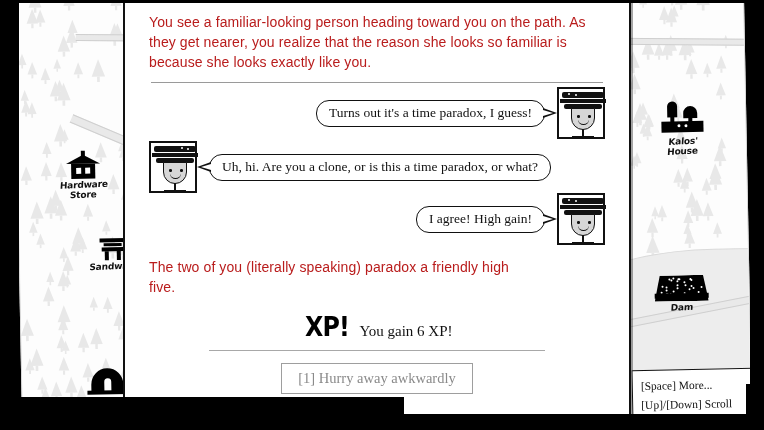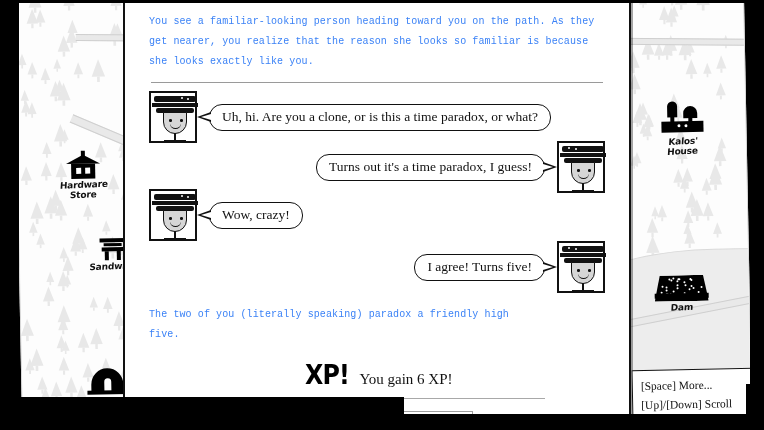--- a/index.html
+++ b/index.html
@@ -163,24 +163,24 @@
     border: 2px solid #111;
     box-shadow: 2px 2px 0 rgba(0,0,0,0.35);
     overflow: hidden;
   }
   #panel-scroll {
     position: relative;
     width: 100%; height: 100%;
     padding: 14px 24px 0 24px;
   }
   .narration {
-    font-family: Liberation Mono, monospace;
-    font-size: 10px;
+    font-family: Liberation Sans, sans-serif;
+    font-size: 14px;
     line-height: 20px;
-    color: #3b82f6;
+    color: #b91c1c;
     letter-spacing: 0.1px;
   }
   .divider {
     height: 1px;
     background: #9a9a9a;
     margin: 10px 2px 8px 2px;
   }
 
   
   .conv-row {
@@ -997,88 +997,72 @@
     </div>
   </div>
 
   <div id="dialogue-panel">
     <div id="panel-scroll">
 
       <p class="narration">You see a familiar-looking person heading toward you on the path. As they get nearer, you realize that the reason she looks so familiar is because she looks exactly like you.</p>
 
       <div class="divider"></div>
 
+      <div class="conv-row right" style="margin-top:-4px;">
+        <div class="bubble right-tail">Turns out it's a time paradox, I guess!</div>
+        <div class="avatar">
+          <div class="av-hat-a"></div>
+            <div class="av-hat-b"></div>
+            <div class="av-hat-c"></div>
+          <div class="av-speck" style="left:9px; top:4px;"></div>
+          <div class="av-speck" style="left:16px; top:5px;"></div>
+          <div class="av-head"></div>
+          <div class="av-eye l"></div>
+            <div class="av-eye r"></div>
+          <div class="av-smile"></div>
+            <div class="av-neck"></div>
+            <div class="av-shoulder"></div>
+        </div>
+      </div>
+
       <div class="conv-row">
         <div class="avatar">
           <div class="av-hat-a"></div>
             <div class="av-hat-b"></div>
             <div class="av-hat-c"></div>
           <div class="av-speck" style="left:30px; top:4px;"></div>
           <div class="av-speck" style="left:36px; top:5px;"></div>
           <div class="av-head"></div>
           <div class="av-eye l"></div>
             <div class="av-eye r"></div>
           <div class="av-smile"></div>
             <div class="av-neck"></div>
             <div class="av-shoulder"></div>
         </div>
         <div class="bubble left-tail">Uh, hi. Are you a clone, or is this a time paradox, or what?</div>
       </div>
 
-      <div class="conv-row right" style="margin-top:-4px;">
-        <div class="bubble right-tail">Turns out it's a time paradox, I guess!</div>
+
+      <div class="conv-row right" style="margin-top:-2px;">
+        <div class="bubble right-tail">I agree! High gain!</div>
         <div class="avatar">
           <div class="av-hat-a"></div>
             <div class="av-hat-b"></div>
             <div class="av-hat-c"></div>
           <div class="av-speck" style="left:9px; top:4px;"></div>
           <div class="av-speck" style="left:16px; top:5px;"></div>
           <div class="av-head"></div>
           <div class="av-eye l"></div>
             <div class="av-eye r"></div>
           <div class="av-smile"></div>
             <div class="av-neck"></div>
             <div class="av-shoulder"></div>
         </div>
       </div>
 
-      <div class="conv-row" style="margin-top:-6px;">
-        <div class="avatar">
-          <div class="av-hat-a"></div>
-            <div class="av-hat-b"></div>
-            <div class="av-hat-c"></div>
-          <div class="av-speck" style="left:30px; top:4px;"></div>
-          <div class="av-speck" style="left:36px; top:5px;"></div>
-          <div class="av-head"></div>
-          <div class="av-eye l"></div>
-            <div class="av-eye r"></div>
-          <div class="av-smile"></div>
-            <div class="av-neck"></div>
-            <div class="av-shoulder"></div>
-        </div>
-        <div class="bubble left-tail">Wow, crazy!</div>
-      </div>
-
-      <div class="conv-row right" style="margin-top:-2px;">
-        <div class="bubble right-tail">I agree! Turns five!</div>
-        <div class="avatar">
-          <div class="av-hat-a"></div>
-            <div class="av-hat-b"></div>
-            <div class="av-hat-c"></div>
-          <div class="av-speck" style="left:9px; top:4px;"></div>
-          <div class="av-speck" style="left:16px; top:5px;"></div>
-          <div class="av-head"></div>
-          <div class="av-eye l"></div>
-            <div class="av-eye r"></div>
-          <div class="av-smile"></div>
-            <div class="av-neck"></div>
-            <div class="av-shoulder"></div>
-        </div>
-      </div>
-
       <p class="narration" style="margin-top:12px; max-width:360px;">The two of you (literally speaking) paradox a friendly high five.</p>
 
       <div class="xp-row">
         <span class="xp-badge">XP!</span>
         <span class="xp-text">You gain 6 XP!</span>
       </div>
 
       <div class="xp-divider"></div>
 
       <div class="choices">

